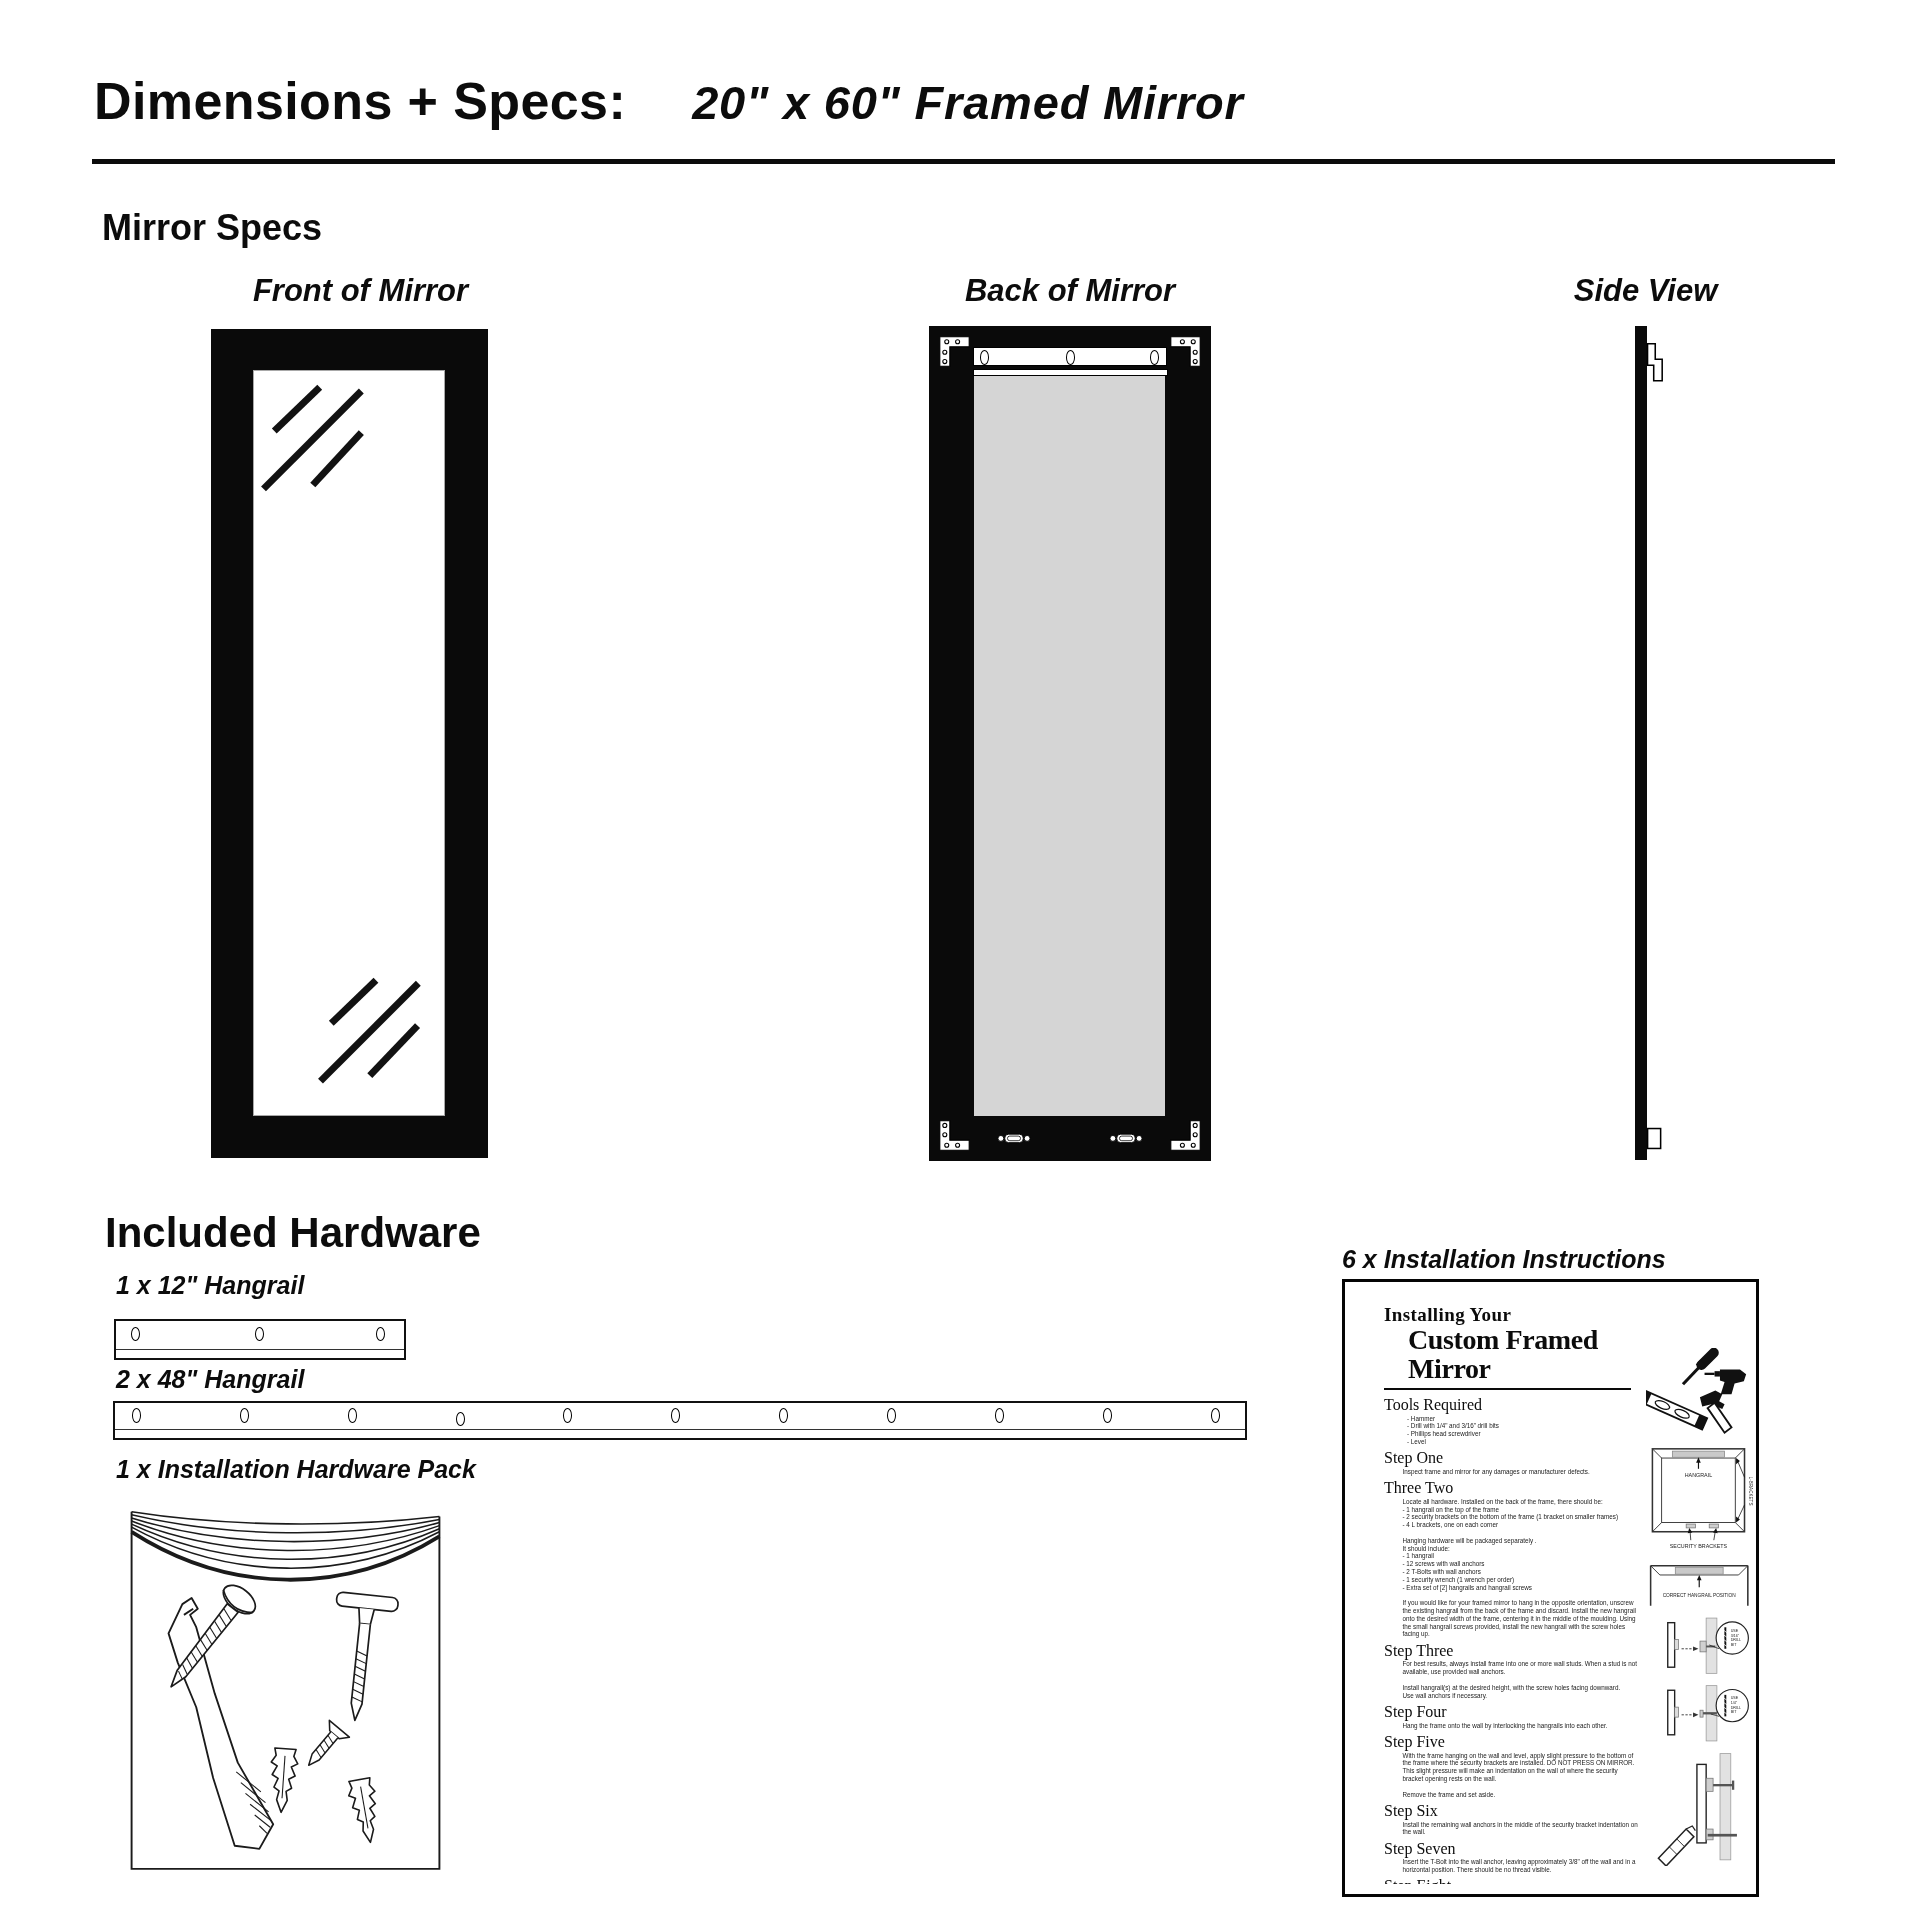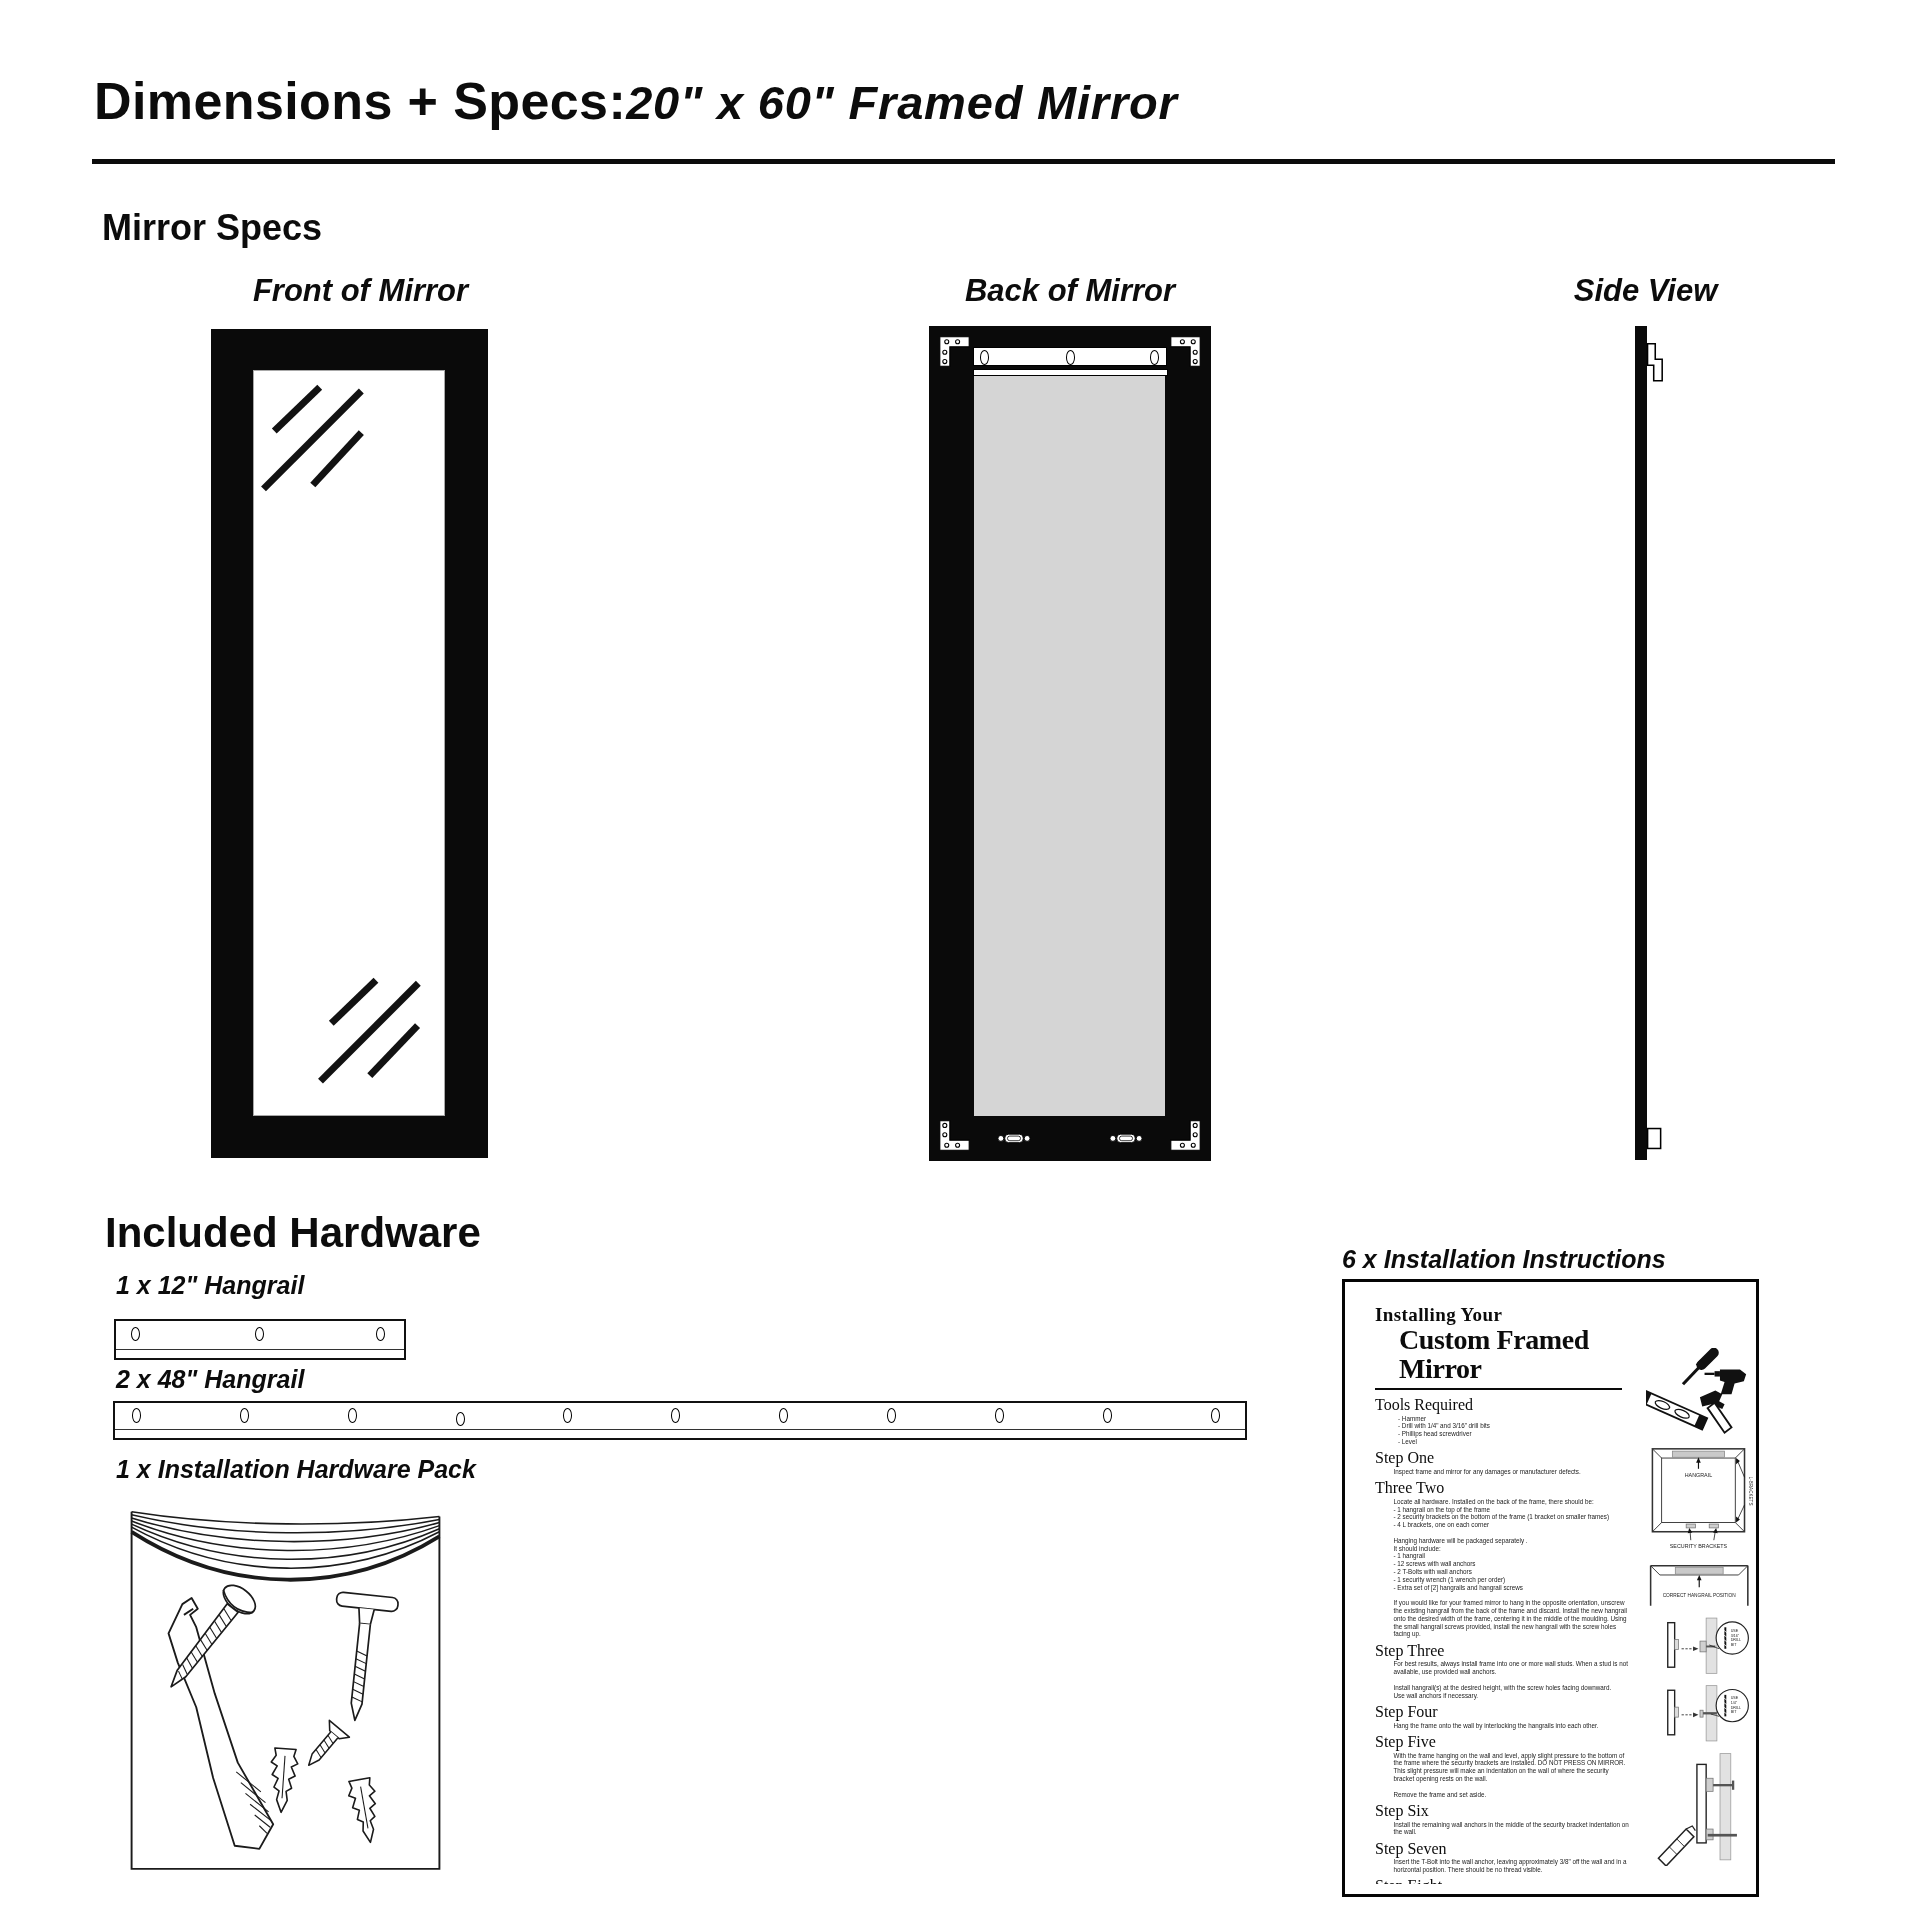--- a/index.html
+++ b/index.html
@@ -1,19 +1,19 @@
 <!DOCTYPE html>
 <html style="font-size:12.3px"><head>
 <meta charset="utf-8">
 <style>
   html,body{margin:0;padding:0;background:#ffffff;}
   .page{position:relative;width:1926px;height:1926px;background:#fff;overflow:hidden;
         font-family:"Liberation Sans",sans-serif;color:#0c0c0c;}
   
-  .header{position:absolute;left:94px;top:71px;display:flex;align-items:baseline;white-space:nowrap;}
+  .header{position:absolute;left:94px;top:71px;display:flex;align-items:baseline;gap:66px;white-space:nowrap;}
   .header-left{font-size:52px;font-weight:700;letter-spacing:0.4px;}
   .header-right{font-size:47px;font-weight:700;font-style:italic;letter-spacing:0.8px;}
   .header-rule{position:absolute;left:92px;top:159px;width:1743px;height:4.6px;background:#0b0b0b;}
   
   .h2{position:absolute;font-weight:700;}
   .mirror-specs-h{left:102px;top:207px;font-size:36px;}
   .hardware-h{left:105px;top:1209px;font-size:42px;}
   .view-label{position:absolute;top:273px;font-size:31px;font-weight:700;font-style:italic;text-align:center;}
   .item-label{position:absolute;font-size:25px;font-weight:700;font-style:italic;}
   
@@ -27,21 +27,21 @@
   .lb{position:absolute;width:31px;height:31px;}
   .lb-tr{transform:scaleX(-1);} .lb-bl{transform:scaleY(-1);} .lb-br{transform:rotate(180deg);}
   .sb{position:absolute;width:34px;height:10.8px;}
   .side-bar{position:absolute;left:1635px;top:326px;width:12.3px;height:834px;background:#0a0a0a;}
   
   .rail{position:absolute;background:#fff;border:2.3px solid #111;}
   .rail-lip{position:absolute;left:0;right:0;bottom:7.7px;border-top:1.5px solid #333;}
   .rail .oval{border-width:1.5px;}
   
   .doc{position:absolute;left:1342px;top:1279px;width:411px;height:612px;background:#fff;border:3.1px solid #050505;}
-  .doc-left{position:absolute;left:30px;top:23px;width:256px;height:579px;overflow:hidden;}
+  .doc-left{position:absolute;left:39px;top:23px;width:256px;height:579px;overflow:hidden;}
   .doc-title1{font-family:"Liberation Serif",serif;font-weight:700;font-size:19px;line-height:1.05;letter-spacing:0.4px;}
   .doc-title2{font-family:"Liberation Serif",serif;font-weight:700;font-size:28px;line-height:1.05;letter-spacing:-0.4px;margin-left:24px;}
   .doc-underline{width:247px;height:2.3px;background:#0a0a0a;margin-top:3.9px;}
   .doc-h3{font-family:"Liberation Serif",serif;font-weight:400;font-size:16px;margin:4.6px 0 0.8px 0;line-height:1.05;}
   .doc-tools-h{margin-top:7px;}
   .doc-li,.step-body{font-size:6.3px;line-height:1.24;color:#1b1b1b;padding-left:18.5px;}
   .doc-li{padding-left:23px;}
   .step-body{white-space:pre-line;margin:0.8px 0 3.1px 0;}
   .dg{position:absolute;left:301px;}
   svg text{font-family:"Liberation Sans",sans-serif;fill:#222;}

